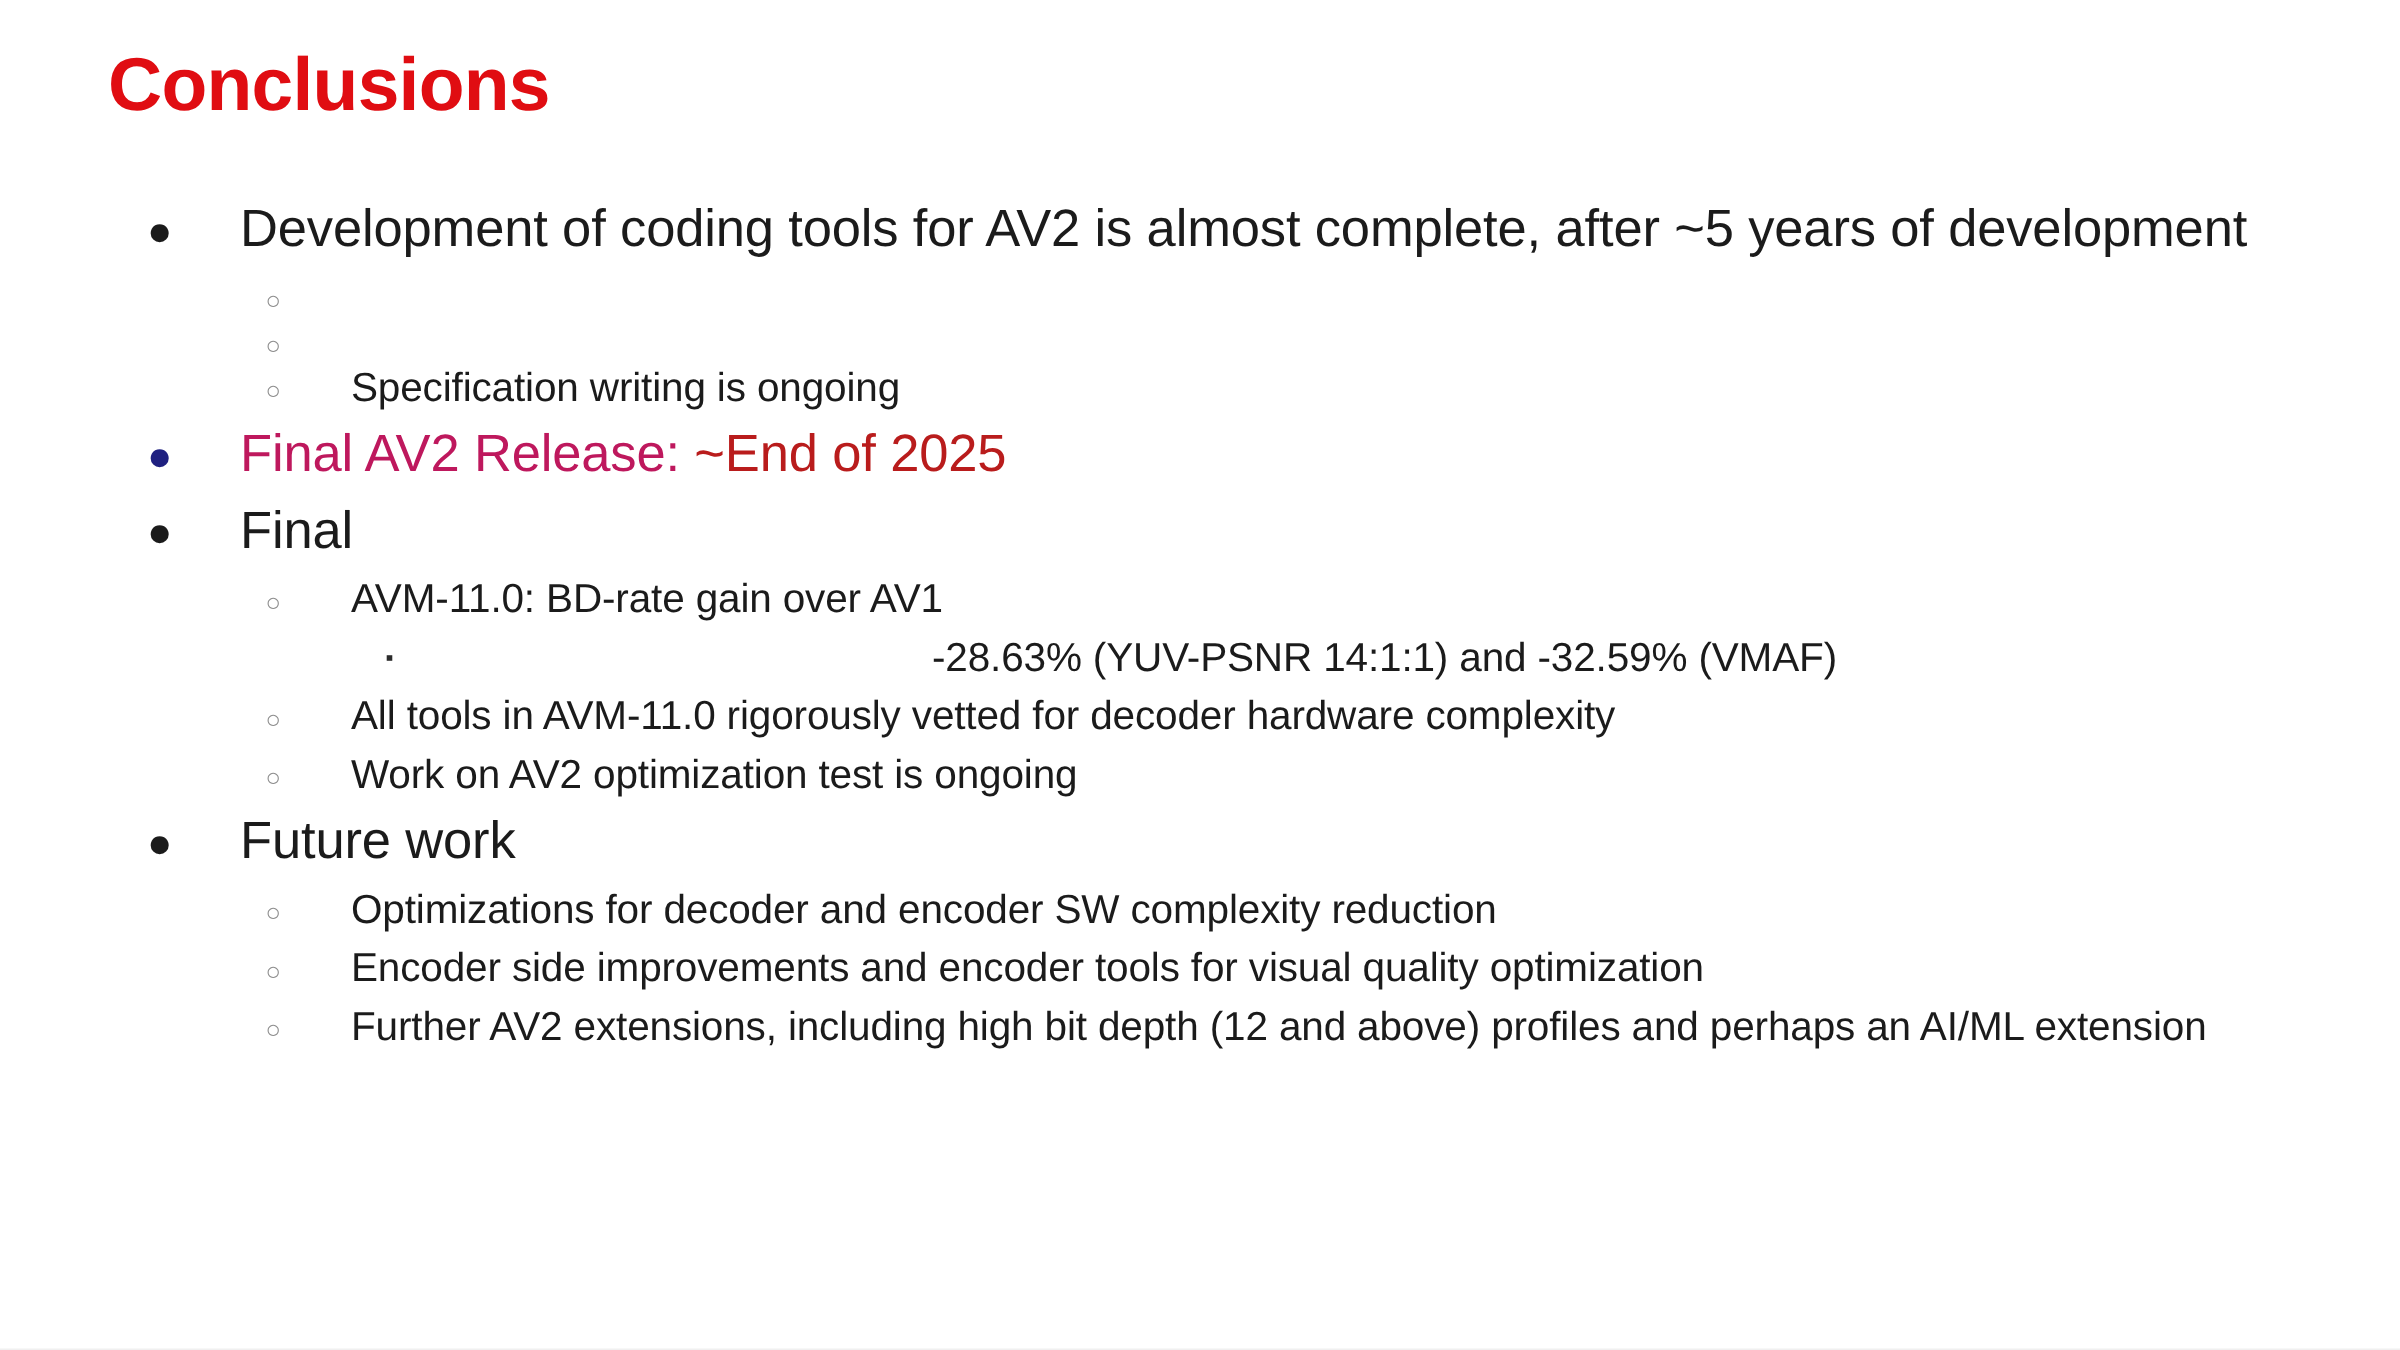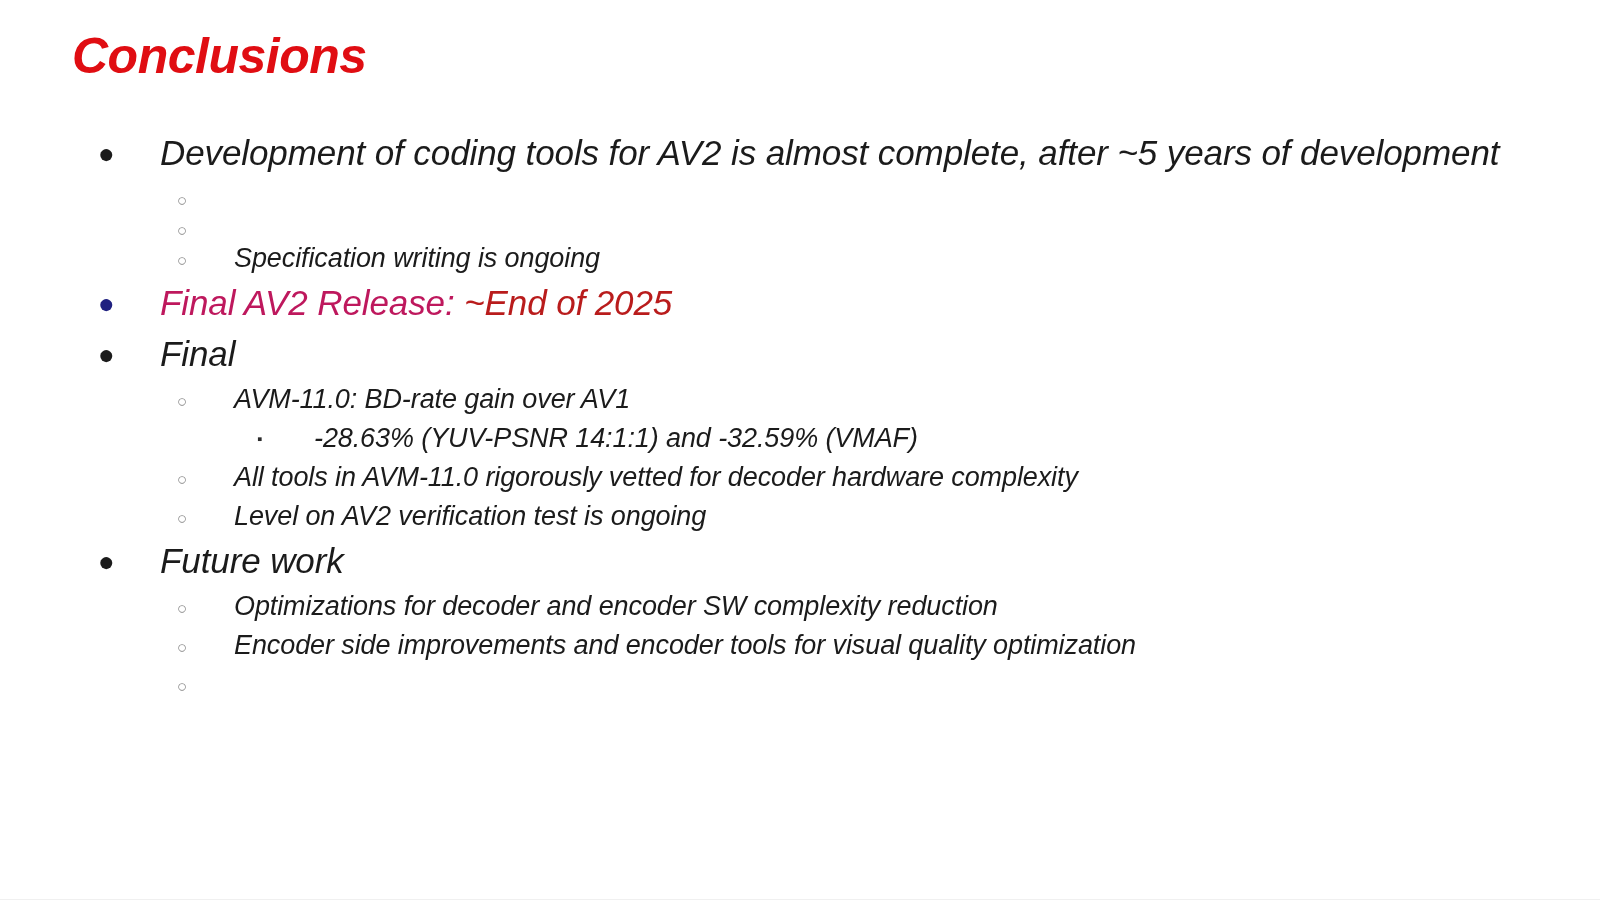--- a/index.html
+++ b/index.html
@@ -14,21 +14,20 @@
     -webkit-font-smoothing: antialiased;
   }
   .slide {
     position: relative;
     width: 1600px;
     height: 900px;
     background: #ffffff;
     box-sizing: border-box;
     border-bottom: 1px solid #f0f0f0;
     overflow: hidden;
-    font-style: italic;
   }
   .slide-title {
     position: absolute;
     left: 72px;
     top: 28px;
     font-size: 50px;
     font-weight: bold;
     letter-spacing: -0.5px;
     color: #e00d12;
     line-height: 1.12;
@@ -102,20 +101,21 @@
     width: 57px;
     font-size: 15px;
     color: #2b2b2b;
     padding-top: 12px;
     line-height: 1;
   }
   .lvl3 .btext {
     font-size: 27px;
     line-height: 39px;
     letter-spacing: -0.1px;
+    text-align: center;
   }
 
   .accent-red { color: #be185d; }
   .plain-dark { color: #b91c1c; }
 </style>
 </head>
 <body>
 
 <div class="slide">
 
@@ -161,36 +161,37 @@
       <span class="btext">-28.63% (YUV-PSNR 14:1:1) and -32.59% (VMAF)</span>
     </div>
 
     <div class="bullet lvl2">
       <span class="marker">○</span>
       <span class="btext">All tools in AVM-11.0 rigorously vetted for decoder hardware complexity</span>
     </div>
 
     <div class="bullet lvl2">
       <span class="marker">○</span>
-      <span class="btext">Level on AV2 verification test is ongoing</span>
+      <span class="btext">Work on AV2 optimization test is ongoing</span>
     </div>
 
     <div class="bullet lvl1">
       <span class="marker">●</span>
       <span class="btext">Future work</span>
     </div>
 
     <div class="bullet lvl2">
       <span class="marker">○</span>
       <span class="btext">Optimizations for decoder and encoder SW complexity reduction</span>
     </div>
 
     <div class="bullet lvl2">
       <span class="marker">○</span>
       <span class="btext">Encoder side improvements and encoder tools for visual quality optimization</span>
     </div>
 
     <div class="bullet lvl2">
       <span class="marker">○</span>
+      <span class="btext">Further AV2 extensions, including high bit depth (12 and above) profiles and perhaps an AI/ML extension</span>
     </div>
 
   </div>
 </div>
 
 </body></html>

